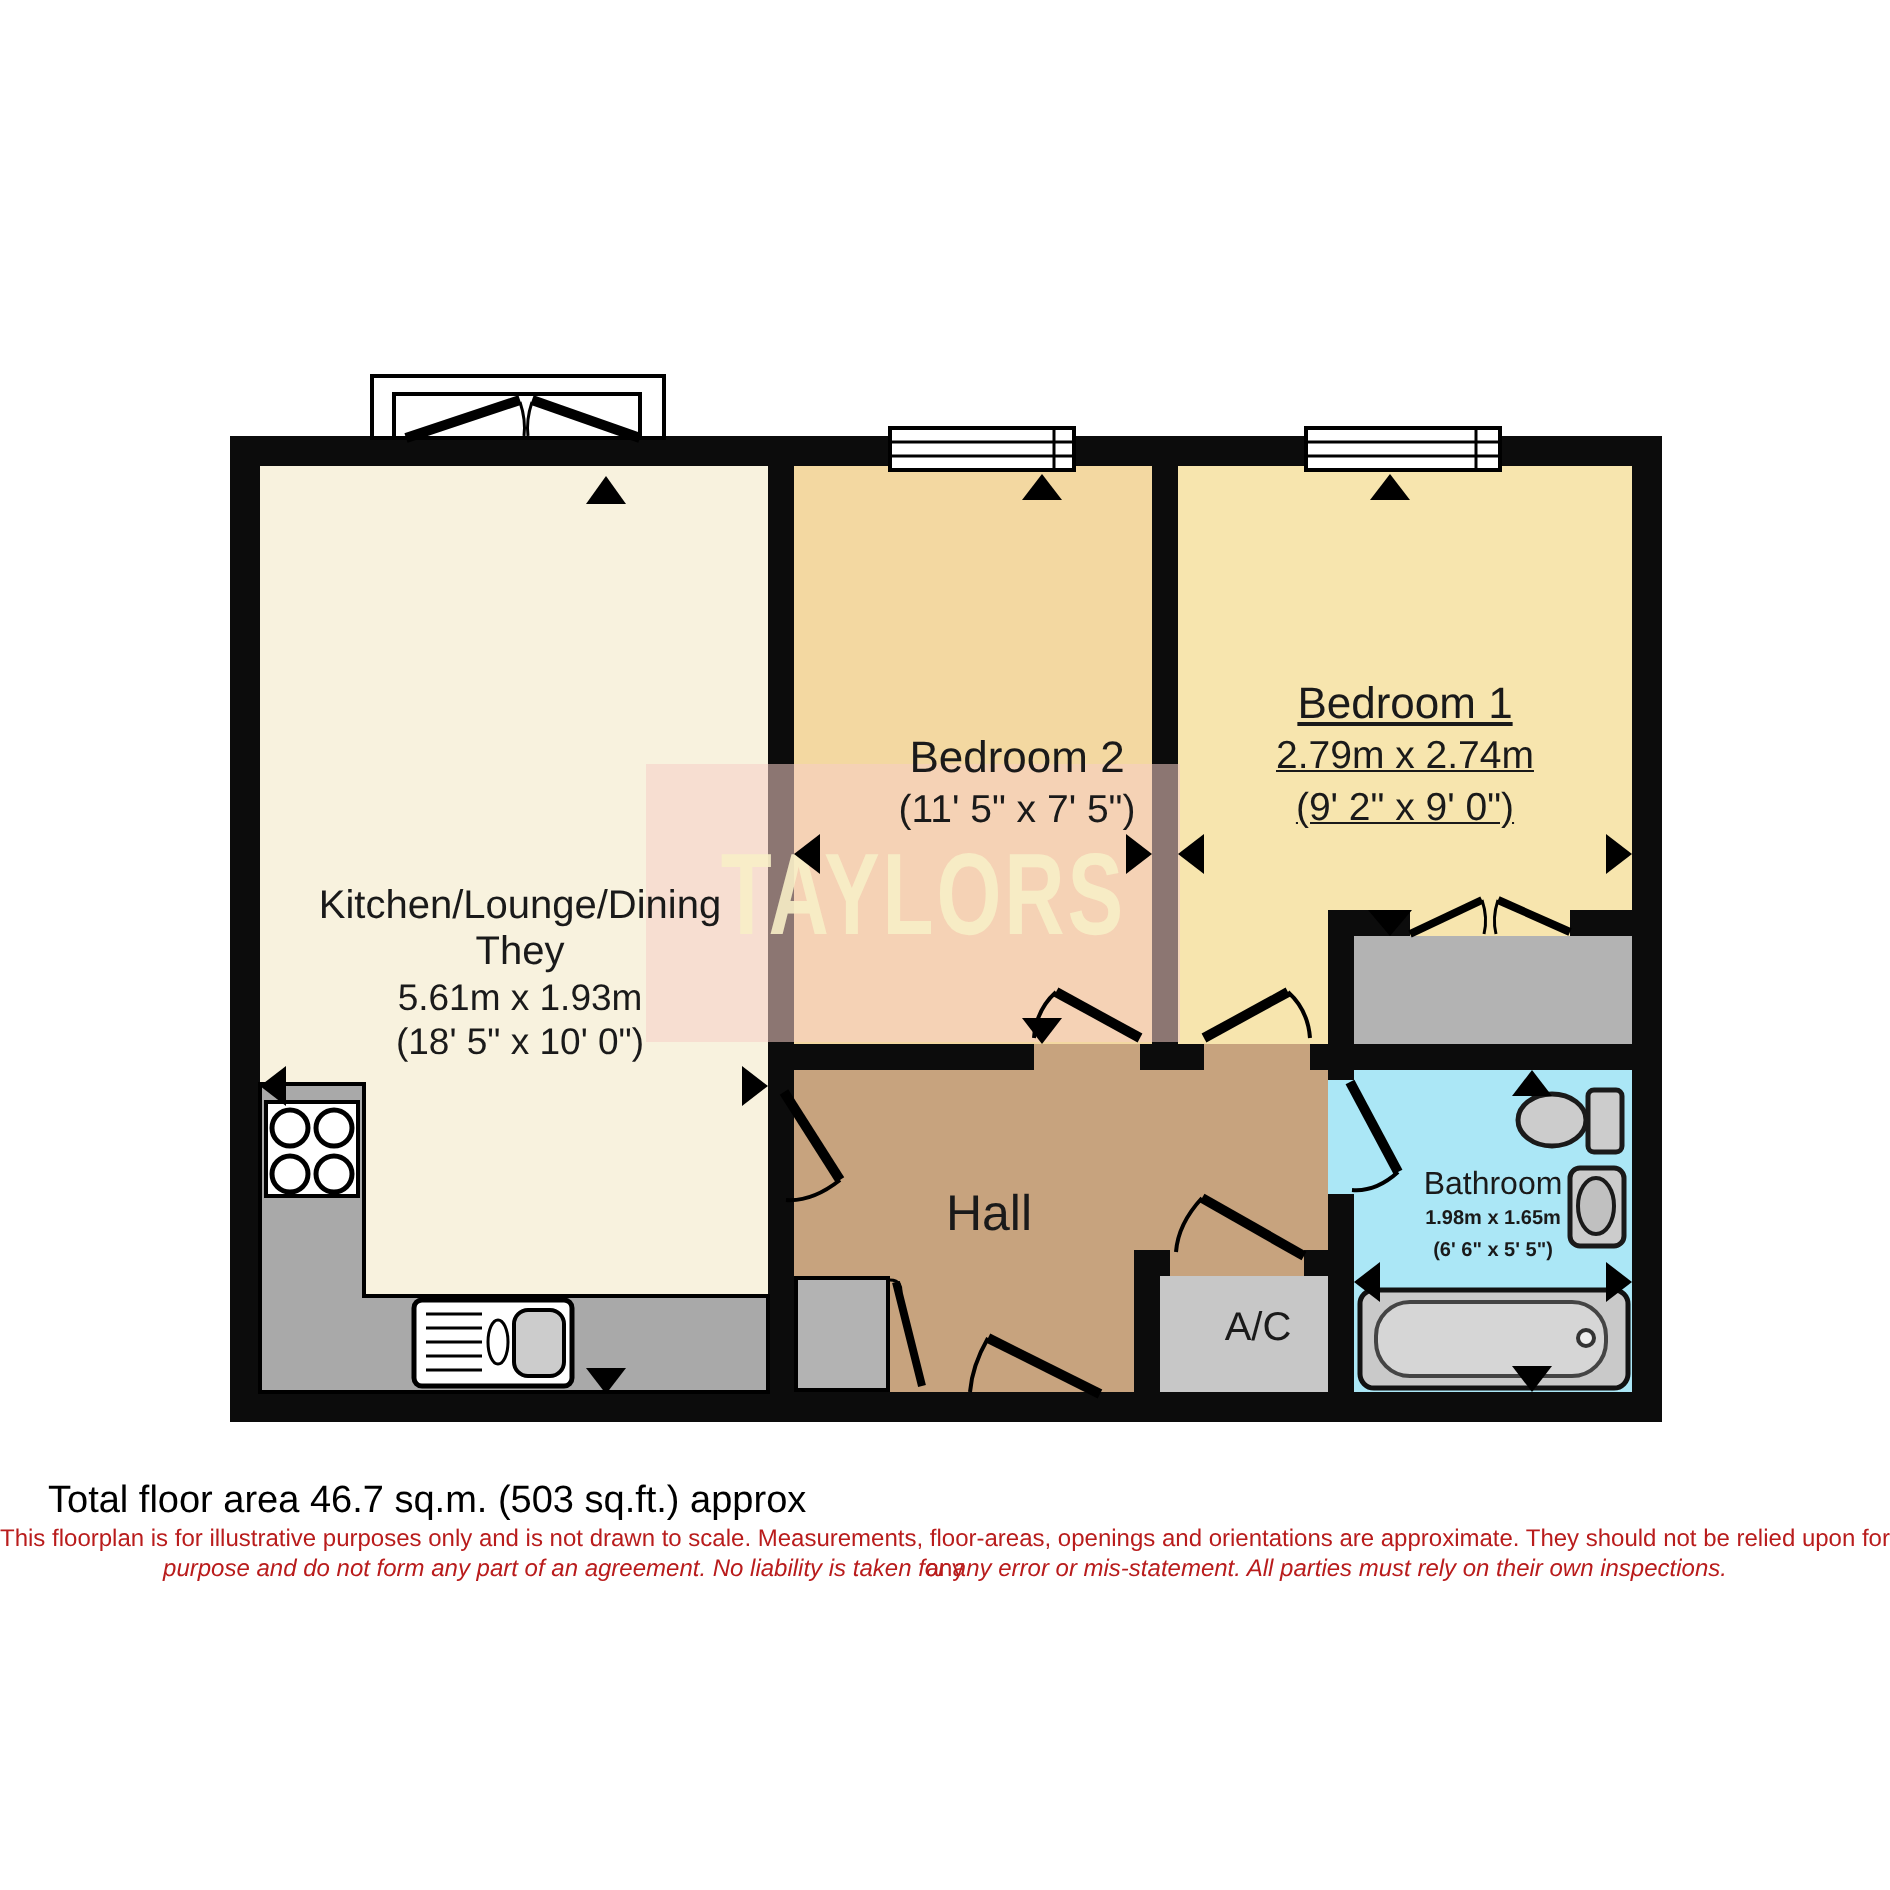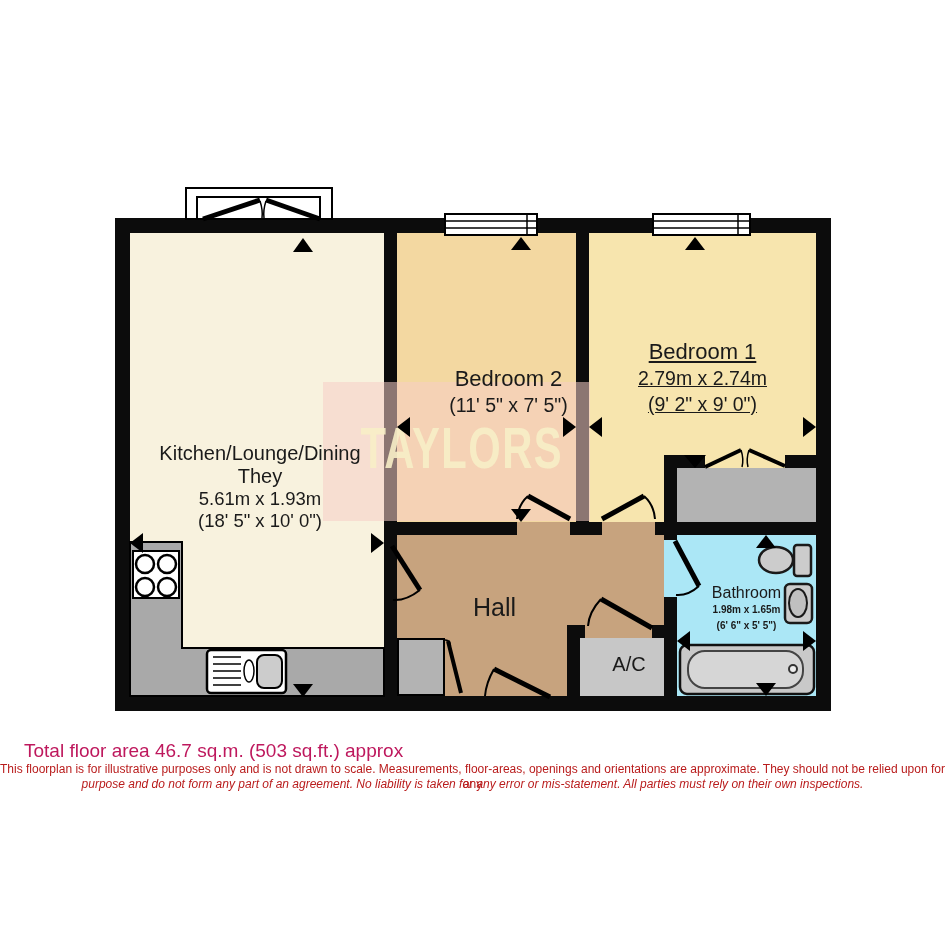--- a/index.html
+++ b/index.html
@@ -34,21 +34,21 @@
   .ln{stroke:#000;fill:none;}
   .leaf{stroke:#000;stroke-width:5;}
   .leaf4{stroke:#000;stroke-width:4;}
   .arc{stroke:#000;stroke-width:2;fill:none;}
   .arc-thin{stroke:#000;stroke-width:1.5;fill:none;}
   .arrow{fill:#000;stroke:none;}
   .white-fill{fill:#fff;stroke:#000;stroke-width:2;}
   .counter{fill:var(--c-counter_gray);stroke:#000;stroke-width:2;}
   .fixture{fill:#cccccc;stroke:#1a1a1a;stroke-width:2.5;}
   
-  #total-area{position:absolute;z-index:7;left:24px;top:740px;font-size:19px;color:#be185d;}
+  #total-area{position:absolute;z-index:7;left:24px;top:740px;font-size:19px;color:#000000;}
   .disclaimer{position:absolute;z-index:7;left:0;width:945px;text-align:center;
       font-size:12px;line-height:15px;color:#b91c1c;}
 </style>
 </head>
 <body>
 
 <div id="stage">
 
   <div class="floor f-kitchen" style="left:130px;top:233px;width:254px;height:463px;"></div>
   <div class="floor f-b2" style="left:397px;top:233px;width:179px;height:289px;"></div>

